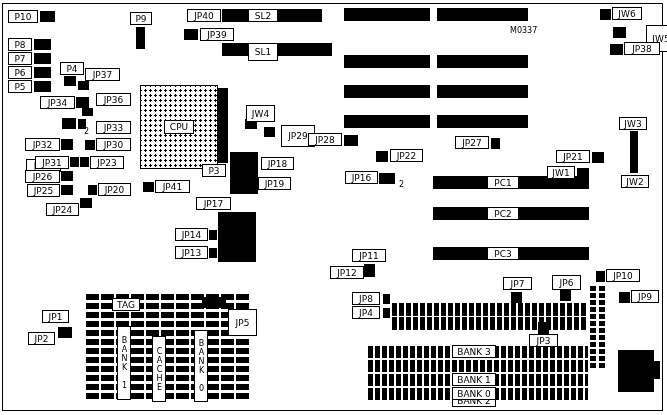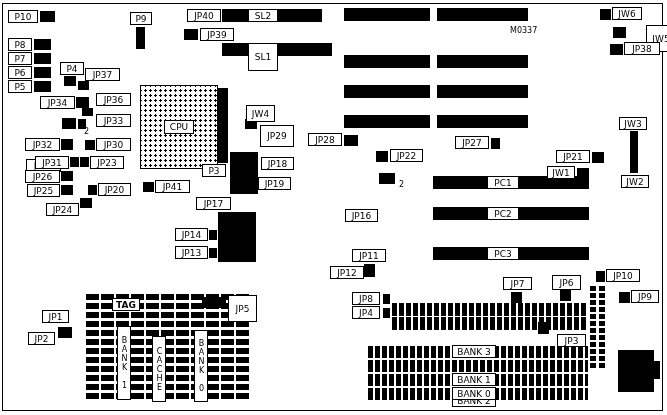--- a/index.html
+++ b/index.html
@@ -270,72 +270,72 @@
     <div class="comp" style="left: 654px; top: 361px; width: 6px; height: 18px;"></div>
     <div class="lbl" style="left: 8px; top: 10px; width: 30px; height: 13px;">P10</div>
     <div class="lbl" style="left: 8px; top: 38px; width: 24px; height: 13px;">P8</div>
     <div class="lbl" style="left: 8px; top: 52px; width: 24px; height: 13px;">P7</div>
     <div class="lbl" style="left: 8px; top: 66px; width: 24px; height: 13px;">P6</div>
     <div class="lbl" style="left: 8px; top: 80px; width: 24px; height: 13px;">P5</div>
     <div class="lbl" style="left: 130px; top: 12px; width: 22px; height: 13px;">P9</div>
     <div class="lbl" style="left: 187px; top: 9px; width: 34px; height: 13px;">JP40</div>
     <div class="lbl" style="left: 200px; top: 28px; width: 34px; height: 13px;">JP39</div>
     <div class="lbl" style="left: 248px; top: 9px; width: 30px; height: 13px;">SL2</div>
-    <div class="lbl" style="left: 248px; top: 43px; width: 30px; height: 28px;">SL1</div>
+    <div class="lbl" style="left: 248px; top: 43px; width: 30px; height: 18px;">SL1</div>
     <div class="lbl" style="left: 612px; top: 7px; width: 30px; height: 13px;">JW6</div>
     <div class="lbl" style="left: 627px; top: 25px; width: 30px; height: 27px; margin-left: 19px;">JW5</div>
     <div class="lbl" style="left: 624px; top: 42px; width: 36px; height: 13px;">JP38</div>
     <div class="lbl" style="left: 164px; top: 120px; width: 30px; height: 14px;">CPU</div>
     <div class="lbl" style="left: 202px; top: 164px; width: 24px; height: 13px;">P3</div>
     <div class="lbl" style="left: 60px; top: 62px; width: 24px; height: 13px;">P4</div>
     <div class="lbl" style="left: 85px; top: 68px; width: 35px; height: 13px;">JP37</div>
     <div class="lbl" style="left: 40px; top: 96px; width: 35px; height: 13px;">JP34</div>
     <div class="lbl" style="left: 96px; top: 93px; width: 35px; height: 13px;">JP36</div>
     <div class="lbl" style="left: 26px; top: 119px; width: 35px; height: 13px; margin-top: 40px;">JP35</div>
-    <div class="lbl" style="left: 96px; top: 114px; width: 35px; height: 13px;">JP33</div>
+    <div class="lbl" style="left: 96px; top: 121px; width: 35px; height: 13px;">JP33</div>
     <div class="lbl" style="left: 25px; top: 138px; width: 35px; height: 13px;">JP32</div>
     <div class="lbl" style="left: 96px; top: 138px; width: 35px; height: 13px;">JP30</div>
     <div class="lbl" style="left: 35px; top: 156px; width: 34px; height: 13px;">JP31</div>
     <div class="lbl" style="left: 90px; top: 156px; width: 34px; height: 13px;">JP23</div>
     <div class="lbl" style="left: 25px; top: 170px; width: 35px; height: 13px;">JP26</div>
     <div class="lbl" style="left: 27px; top: 184px; width: 33px; height: 13px;">JP25</div>
     <div class="lbl" style="left: 98px; top: 183px; width: 33px; height: 13px;">JP20</div>
     <div class="lbl" style="left: 46px; top: 203px; width: 33px; height: 13px;">JP24</div>
     <div class="lbl" style="left: 155px; top: 180px; width: 35px; height: 13px;">JP41</div>
     <div class="lbl" style="left: 196px; top: 197px; width: 35px; height: 13px;">JP17</div>
     <div class="lbl" style="left: 175px; top: 228px; width: 33px; height: 13px;">JP14</div>
     <div class="lbl" style="left: 175px; top: 246px; width: 33px; height: 13px;">JP13</div>
     <div class="lbl" style="left: 246px; top: 105px; width: 29px; height: 17px;">JW4</div>
-    <div class="lbl" style="left: 260px; top: 125px; width: 34px; height: 22px;">JP29</div>
+    <div class="lbl" style="left: 281px; top: 125px; width: 34px; height: 22px;">JP29</div>
     <div class="lbl" style="left: 308px; top: 133px; width: 34px; height: 13px;">JP28</div>
     <div class="lbl" style="left: 261px; top: 157px; width: 33px; height: 13px;">JP18</div>
     <div class="lbl" style="left: 258px; top: 177px; width: 33px; height: 13px;">JP19</div>
-    <div class="lbl" style="left: 345px; top: 171px; width: 33px; height: 13px; margin-top: 38px;">JP16</div>
+    <div class="lbl" style="left: 345px; top: 171px; width: 33px; height: 13px;">JP16</div>
     <div class="lbl" style="left: 390px; top: 149px; width: 33px; height: 13px;">JP22</div>
     <div class="lbl" style="left: 455px; top: 136px; width: 34px; height: 13px;">JP27</div>
     <div class="lbl" style="left: 556px; top: 150px; width: 34px; height: 13px;">JP21</div>
     <div class="lbl" style="left: 547px; top: 166px; width: 28px; height: 13px;">JW1</div>
     <div class="lbl" style="left: 619px; top: 117px; width: 28px; height: 13px;">JW3</div>
     <div class="lbl" style="left: 621px; top: 175px; width: 28px; height: 13px;">JW2</div>
     <div class="lbl" style="left: 487px; top: 176px; width: 32px; height: 13px;">PC1</div>
     <div class="lbl" style="left: 487px; top: 207px; width: 32px; height: 13px;">PC2</div>
     <div class="lbl" style="left: 487px; top: 247px; width: 32px; height: 13px;">PC3</div>
     <div class="lbl" style="left: 352px; top: 249px; width: 34px; height: 13px;">JP11</div>
     <div class="lbl" style="left: 330px; top: 266px; width: 34px; height: 13px;">JP12</div>
-    <div class="lbl" style="left: 228px; top: 295px; width: 29px; height: 27px;">JP5</div>
-    <div class="lbl" style="left: 112px; top: 298px; width: 28px; height: 13px; font-weight: bold;">TAG</div>
+    <div class="lbl" style="left: 228px; top: 309px; width: 29px; height: 27px;">JP5</div>
+    <div class="lbl" style="left: 112px; top: 298px; width: 28px; height: 13px;">TAG</div>
     <div class="lbl" style="left: 42px; top: 310px; width: 27px; height: 13px;">JP1</div>
     <div class="lbl" style="left: 28px; top: 332px; width: 27px; height: 13px;">JP2</div>
     <div class="lbl" style="left: 352px; top: 292px; width: 28px; height: 13px;">JP8</div>
     <div class="lbl" style="left: 352px; top: 306px; width: 28px; height: 13px;">JP4</div>
     <div class="lbl" style="left: 503px; top: 277px; width: 29px; height: 13px;">JP7</div>
     <div class="lbl" style="left: 552px; top: 275px; width: 29px; height: 15px;">JP6</div>
     <div class="lbl" style="left: 606px; top: 269px; width: 34px; height: 13px;">JP10</div>
     <div class="lbl" style="left: 631px; top: 290px; width: 28px; height: 13px;">JP9</div>
-    <div class="lbl" style="left: 529px; top: 334px; width: 29px; height: 13px; margin-left: 28px;">JP3</div>
+    <div class="lbl" style="left: 529px; top: 334px; width: 29px; height: 13px;">JP3</div>
     <div class="lbl" style="left: 452px; top: 345px; width: 44px; height: 13px;">BANK 3</div>
     <div class="lbl" style="left: 452px; top: 359px; width: 44px; height: 13px; margin-top: 35px;">BANK 2</div>
     <div class="lbl" style="left: 452px; top: 373px; width: 44px; height: 13px;">BANK 1</div>
     <div class="lbl" style="left: 452px; top: 387px; width: 44px; height: 13px;">BANK 0</div>
     <div class="vlbl" style="left: 117px; top: 326px; width: 14px; height: 74px;">BANK 1</div>
     <div class="vlbl" style="left: 152px; top: 336px; width: 14px; height: 66px;">CACHE</div>
     <div class="vlbl" style="left: 194px; top: 330px; width: 14px; height: 72px;">BANK 0</div>
     <div class="txt" style="left: 510px; top: 26px;">M0337</div>
     <div class="txt" style="left: 84px; top: 127px;">2</div>
     <div class="txt" style="left: 399px; top: 180px;">2</div>

